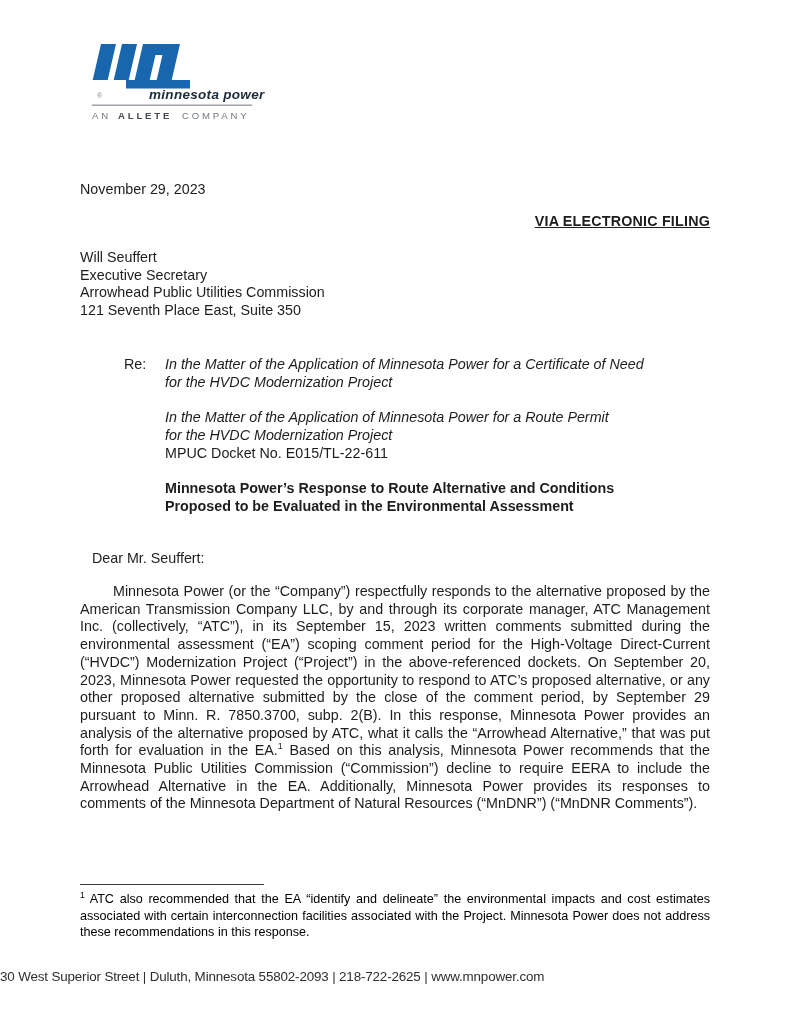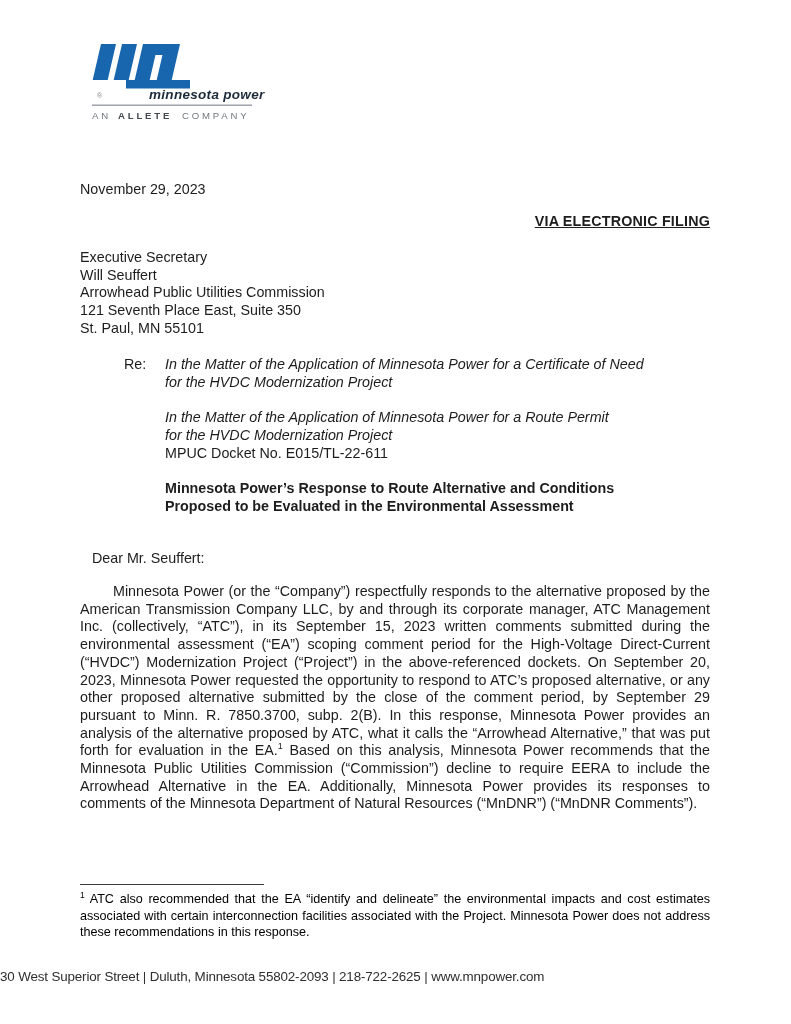--- a/index.html
+++ b/index.html
@@ -70,25 +70,24 @@
       <text x="26" y="77" font-size="9.6" letter-spacing="2.8" font-weight="bold" fill="#44494f" font-family="Liberation Sans, sans-serif">ALLETE</text>
       <text x="90" y="77" font-size="9.6" letter-spacing="2.8" fill="#72787e" font-family="Liberation Sans, sans-serif">COMPANY</text>
     </svg>
   </div>
 
   <div class="date">November 29, 2023</div>
 
   <div class="filing">VIA ELECTRONIC FILING</div>
 
   <div class="recipient">
+    <div>Will Seuffert</div>
     <div>Executive Secretary</div>
-    <div>Will Seuffert</div>
     <div>Arrowhead Public Utilities Commission</div>
     <div>121 Seventh Place East, Suite 350</div>
-    <div>St. Paul, MN 55101</div>
   </div>
 
   <div class="re-block">
     <div class="re-label">Re:</div>
     <div class="re-content">
       <div class="re-matter">
         <div class="caption">In the Matter of the Application of Minnesota Power for a Certificate of Need</div>
         <div class="caption">for the HVDC Modernization Project</div>
       </div>
       <div class="re-matter">

